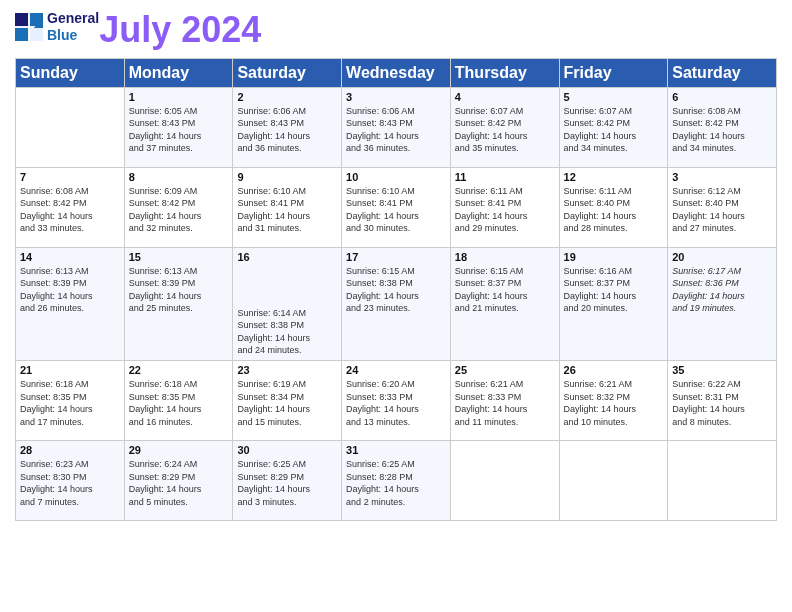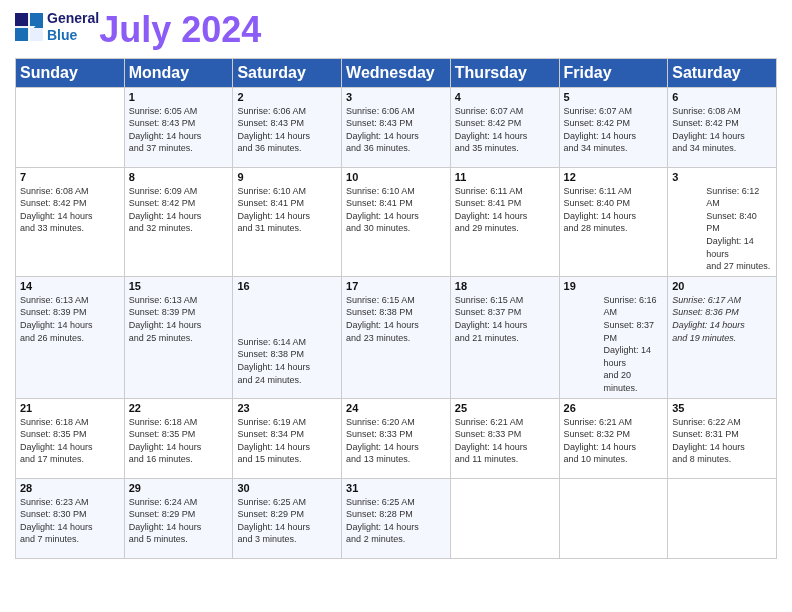--- a/index.html
+++ b/index.html
@@ -216,21 +216,21 @@
           </td>
           <td>
             <span class="day-number">12</span>
             <div class="day-info" style="white-space: pre-line;">Sunrise: 6:11 AM
 Sunset: 8:40 PM
 Daylight: 14 hours
 and 28 minutes.</div>
           </td>
           <td>
             <span class="day-number">3</span>
-            <div class="day-info" style="white-space: pre-line; margin-left: 34px;">Sunrise: 6:12 AM
+            <div class="day-info" style="white-space: pre-line;">Sunrise: 6:12 AM
 Sunset: 8:40 PM
 Daylight: 14 hours
 and 27 minutes.</div>
           </td>
         </tr>
         <tr>
           <td>
             <span class="day-number">14</span>
             <div class="day-info" style="white-space: pre-line;">Sunrise: 6:13 AM
 Sunset: 8:39 PM
@@ -260,21 +260,21 @@
           </td>
           <td>
             <span class="day-number">18</span>
             <div class="day-info" style="white-space: pre-line;">Sunrise: 6:15 AM
 Sunset: 8:37 PM
 Daylight: 14 hours
 and 21 minutes.</div>
           </td>
           <td>
             <span class="day-number">19</span>
-            <div class="day-info" style="white-space: pre-line; margin-left: 40px;">Sunrise: 6:16 AM
+            <div class="day-info" style="white-space: pre-line;">Sunrise: 6:16 AM
 Sunset: 8:37 PM
 Daylight: 14 hours
 and 20 minutes.</div>
           </td>
           <td>
             <span class="day-number">20</span>
             <div class="day-info" style="white-space: pre-line; font-style: italic;">Sunrise: 6:17 AM
 Sunset: 8:36 PM
 Daylight: 14 hours
 and 19 minutes.</div>

